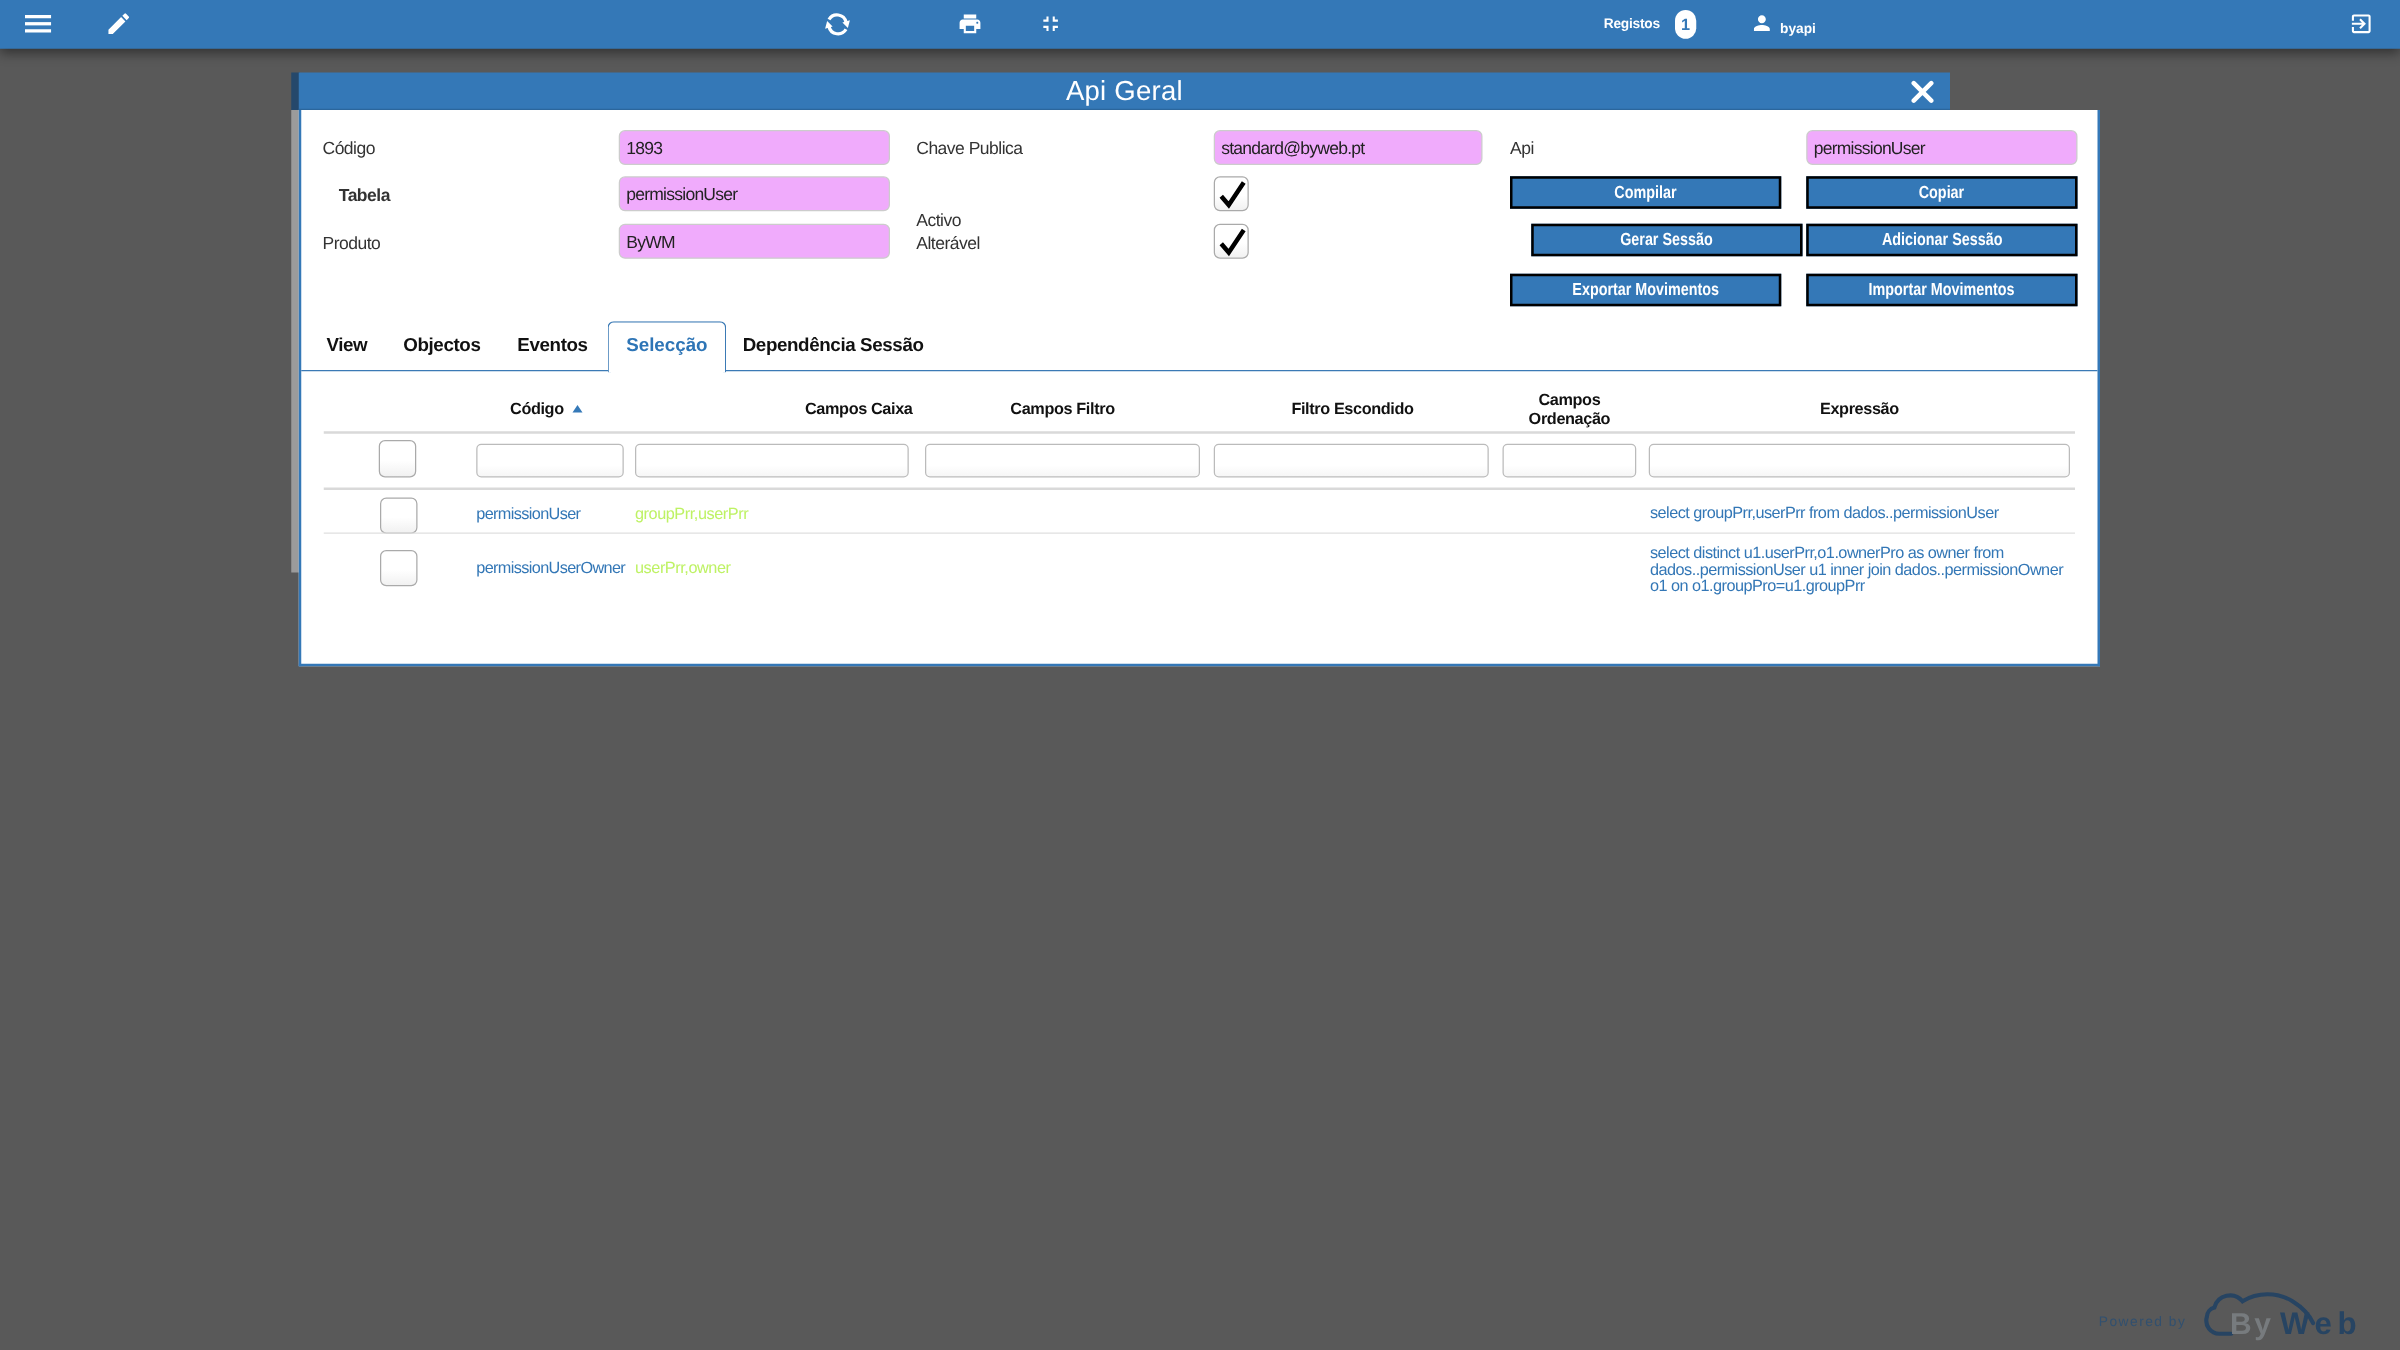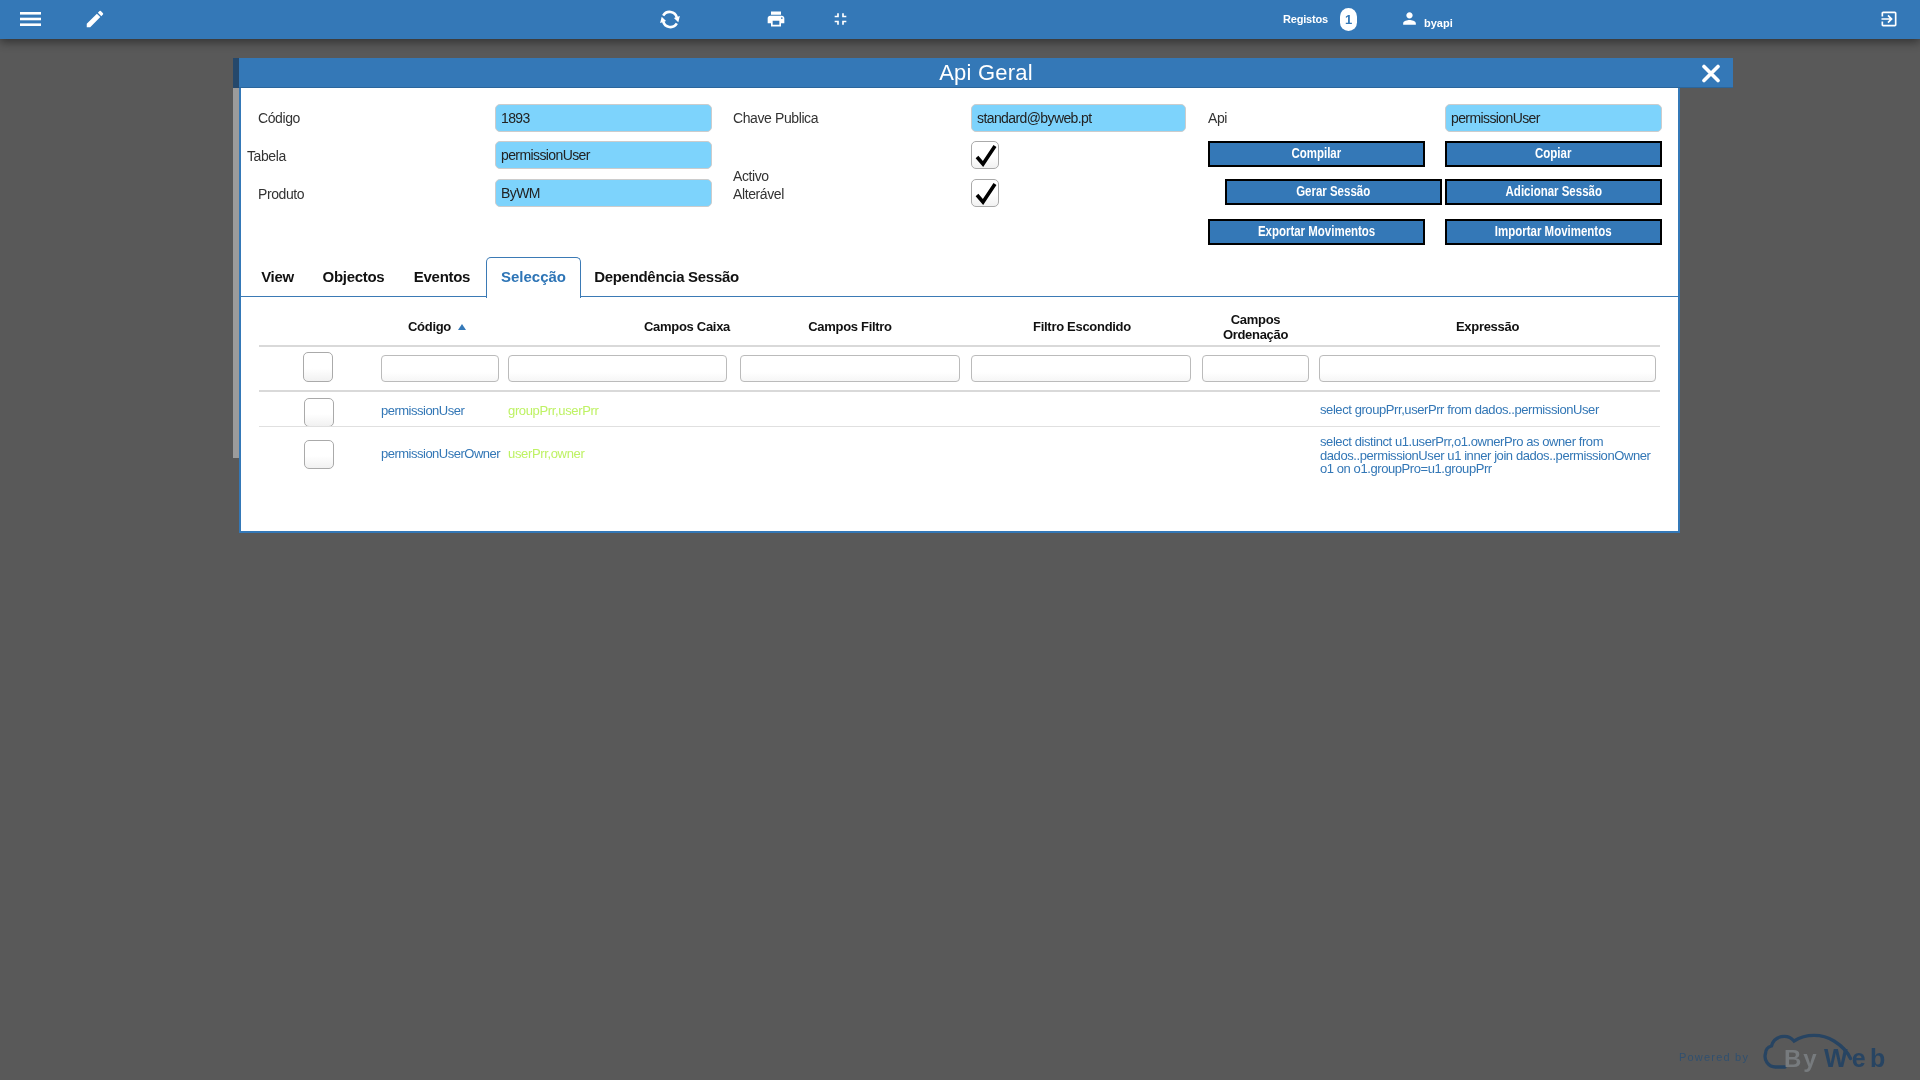--- a/index.html
+++ b/index.html
@@ -9,30 +9,30 @@
   
   #topbar { position:absolute; left:0; top:0; width:1920px; height:39px; background:#3478b7;
             box-shadow:0 3px 9px rgba(0,0,0,0.45); z-index:5; }
   #topbar svg { position:absolute; }
   .tbtxt { position:absolute; color:#fff; font-weight:bold; }
 
   
   #strip-navy { position:absolute; left:233px; top:58px; width:7px; height:30px; background:#25486b; z-index:6;}
   #strip-gray { position:absolute; left:233px; top:88px; width:7px; height:370px; background:#9b9b9b; z-index:6;}
   #dialog { position:absolute; left:239px; top:58px; width:1441px; height:475px; z-index:7; }
-  #dtitle { position:absolute; left:0; top:0; width:1494px; height:30px; background:#3478b7;
+  #dtitle { position:absolute; left:0; top:0; width:1321px; height:30px; background:#3478b7;
             border-bottom:1px solid #2b669c; }
   #dtitle .cap { position:absolute; left:0; top:0; width:100%; text-align:center; line-height:29px;
                  color:#fff; font-size:22px; letter-spacing:0.2px; }
   #dbody { position:absolute; left:0; top:30px; width:1441px; height:445px; background:#fff;
            border:2px solid #3478b7; border-top:none; }
 
   
   .lbl { position:absolute; font-size:14px; color:#333; letter-spacing:-0.4px; }
-  .inp { position:absolute; height:28px; border:1px solid #ccc; border-radius:5px; background:#7dd3fc;
+  .inp { position:absolute; height:28px; border:1px solid #ccc; border-radius:5px; background:#f0abfc;
          font-size:14px; color:#222; padding:0 0 0 5px; line-height:26px; white-space:nowrap;
          letter-spacing:-0.6px; }
   .chk { position:absolute; width:28px; height:28px; border:1px solid #aaa; border-radius:5px;
          background:linear-gradient(#fff 55%, #f1f1f1); }
   .btn { position:absolute; height:26px; background:#3478b7; border:2.5px solid #000; color:#fff;
          font-size:14px; font-weight:bold; text-align:center; line-height:20px; }
   .btn span { display:inline-block; transform:scaleX(0.82); transform-origin:center; white-space:nowrap; }
 
   
   #tabline { position:absolute; left:0px; top:207.5px; width:1437px; height:1.5px; background:#3b7ab5; }
@@ -106,21 +106,21 @@
   <div id="dtitle">
     <div class="cap">Api Geral</div>
     <svg style="position:absolute; right:12px; top:6px;" width="20" height="19" viewBox="0 0 20 19">
       <path d="M3 2.5 L17 16.5 M17 2.5 L3 16.5" stroke="#fff" stroke-width="3.6" stroke-linecap="round"></path>
     </svg>
   </div>
   <div id="dbody"></div>
   <div id="dcontent" style="position:absolute; left:2px; top:30px; width:1437px; height:443px;">
 
     <div class="lbl" style="left:17px; top:22px;">Código</div>
-    <div class="lbl" style="left:6px; top:60px;">Tabela</div>
+    <div class="lbl" style="left:30px; top:60px;font-weight:bold;">Tabela</div>
     <div class="lbl" style="left:17px; top:98px;">Produto</div>
     <div class="inp" style="left:254px; top:16px; width:217px;">1893</div>
     <div class="inp" style="left:254px; top:53px; width:217px;">permissionUser</div>
     <div class="inp" style="left:254px; top:91px; width:217px;">ByWM</div>
 
     <div class="lbl" style="left:492px; top:22px;">Chave Publica</div>
     <div class="lbl" style="left:492px; top:60px;margin-top:20px;">Activo</div>
     <div class="lbl" style="left:492px; top:98px;">Alterável</div>
     <div class="inp" style="left:730px; top:16px; width:215px;">standard@byweb.pt</div>
     <div class="chk" style="left:730px; top:53px;">

